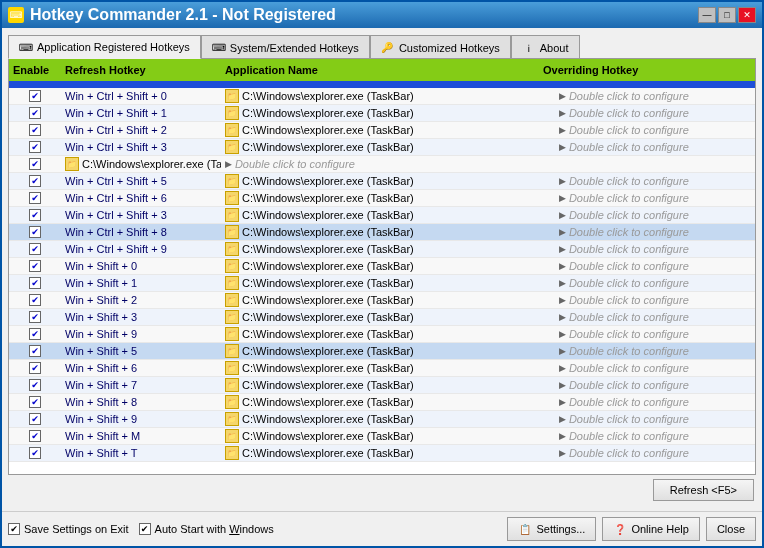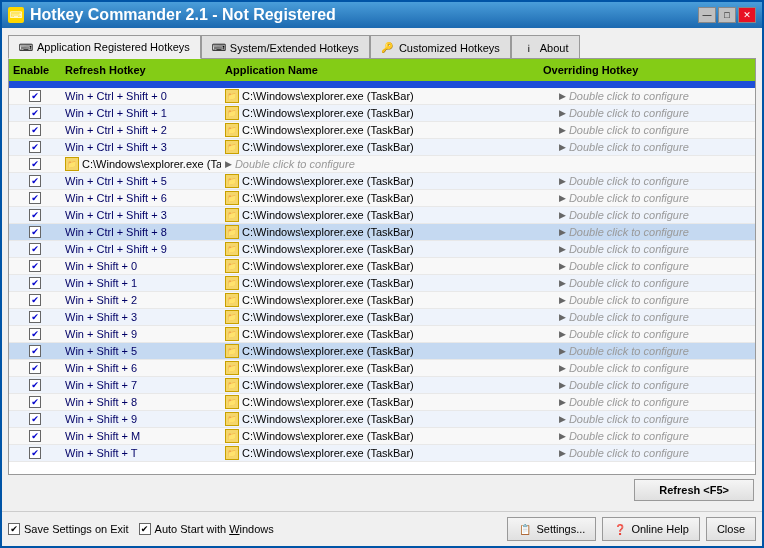--- a/index.html
+++ b/index.html
@@ -204,26 +204,25 @@
       color: #000066;
       font-size: 11px;
     }
     .refresh-row {
       display: flex;
       justify-content: flex-end;
       padding: 4px 2px 4px 0;
       flex-shrink: 0;
     }
     .refresh-btn {
-      padding: 4px 24px;
+      padding: 4px 16px;
       background: linear-gradient(to bottom, #f5f5f5, #e0e0e0);
       border: 1px solid #999;
       cursor: pointer;
       font-size: 11px;
-      font-weight: bold;
     }
     .bottom-bar {
       display: flex;
       align-items: center;
       padding: 5px 6px;
       border-top: 1px solid #ccc;
       background: #f0f0f0;
       gap: 10px;
       flex-shrink: 0;
     }

